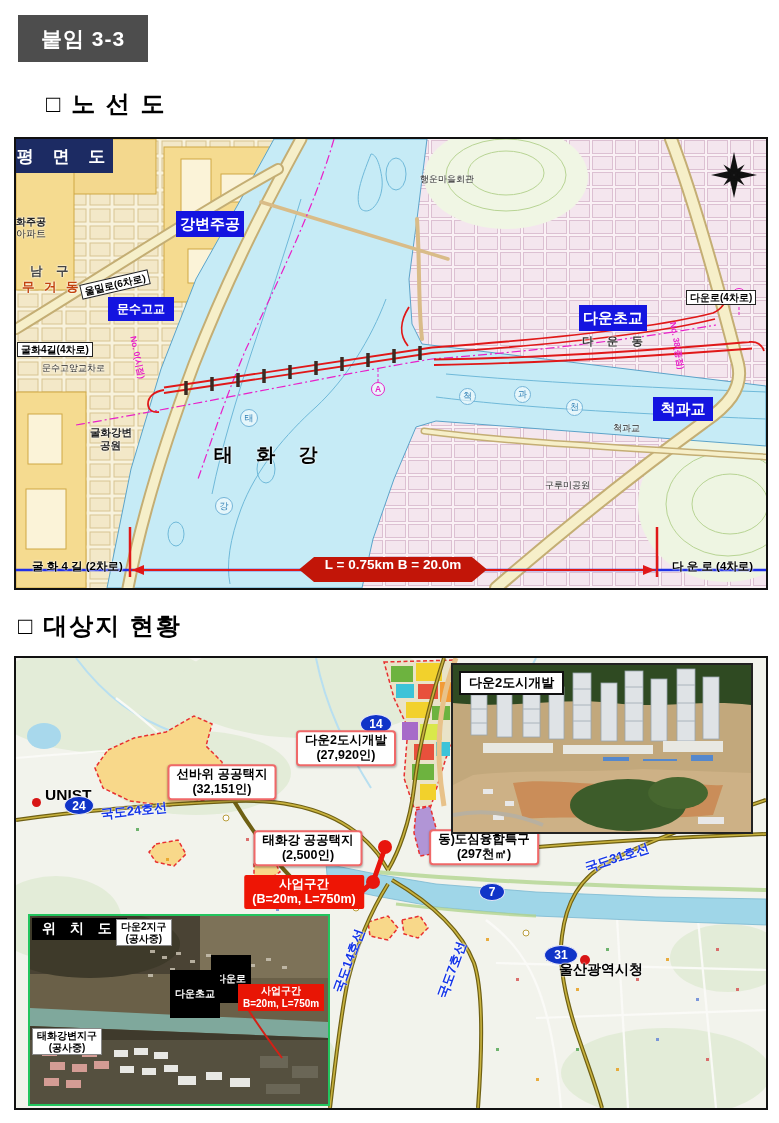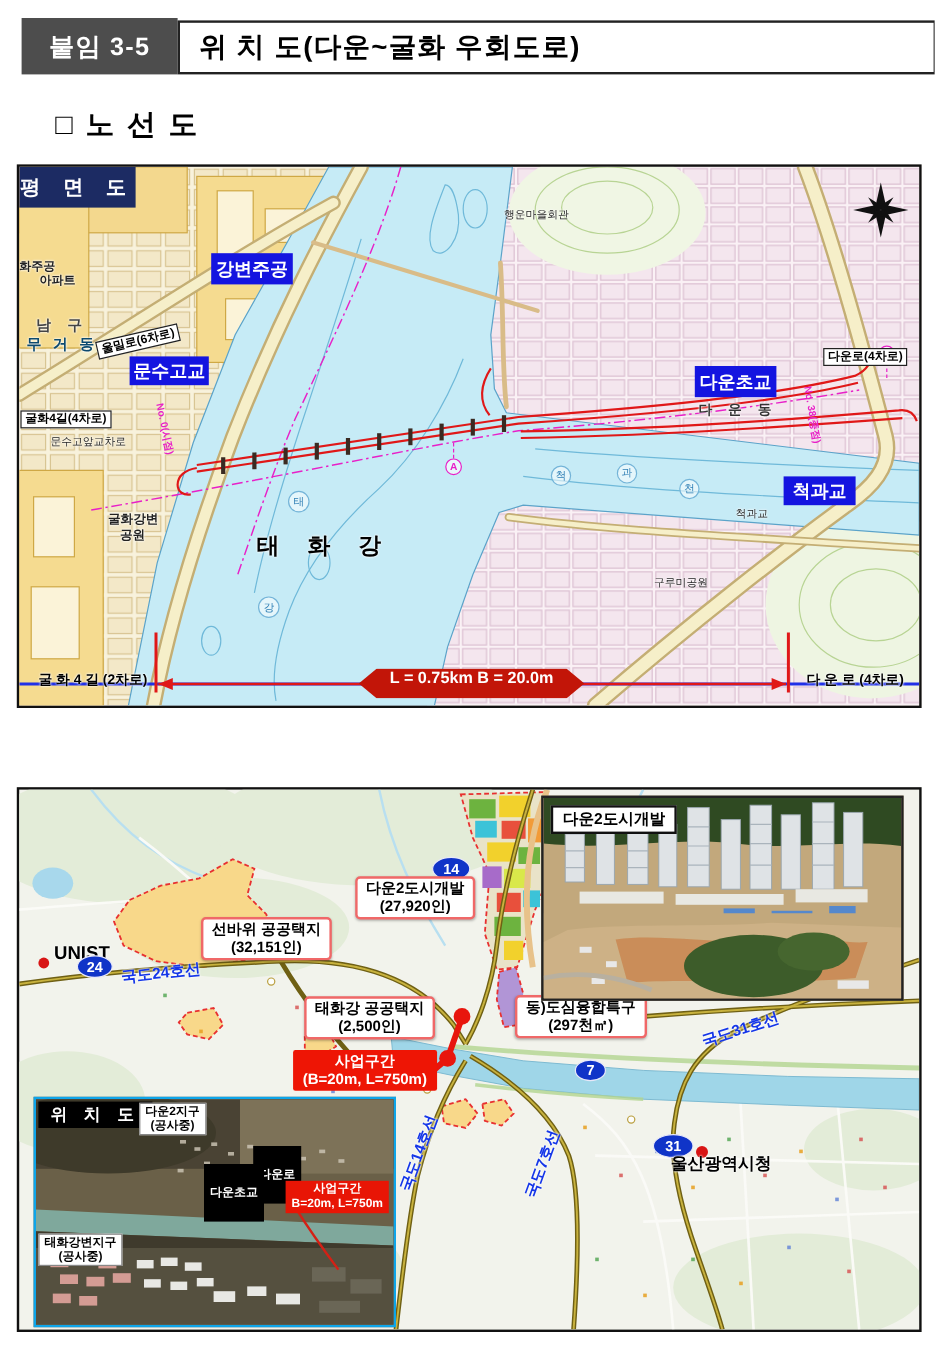--- a/index.html
+++ b/index.html
@@ -37,38 +37,37 @@
           text-shadow:0 0 2px #fff,0 0 2px #fff;}
   .zonebox{position:absolute;transform:translate(-50%,-50%);background:#fff;border:2px solid #f06868;border-radius:4px;
            padding:1px 7px;text-align:center;font-weight:bold;font-size:12.5px;line-height:1.18;color:#000;white-space:nowrap;
            box-shadow:0 1px 2px rgba(0,0,0,.25);}
   .projbox{position:absolute;transform:translate(-50%,-50%);background:#ee1505;color:#fff;border-radius:2px;
            padding:2px 8px;text-align:center;font-weight:bold;font-size:12.5px;line-height:1.2;white-space:nowrap;}
   .reddot{position:absolute;background:#d81515;border-radius:50%;}
   .plainbold{position:absolute;color:#000;font-weight:bold;white-space:nowrap;text-shadow:0 0 2px #fff,0 0 2px #fff;}
   
   .photo-inset{position:absolute;left:435px;top:5px;width:298px;height:167px;border:2px solid #222;overflow:hidden;background:#b8a47e;}
-  .loc-inset{position:absolute;left:12px;top:256px;width:298px;height:188px;border:2px solid #0ea5e9;overflow:hidden;background:#6a6048;}
+  .loc-inset{position:absolute;left:12px;top:256px;width:298px;height:188px;border:2px solid #22c55e;overflow:hidden;background:#6a6048;}
   .inset-title{position:absolute;left:6px;top:6px;background:#fff;border:2px solid #111;color:#000;
                font-size:13px;font-weight:bold;padding:1px 8px;white-space:nowrap;}
   .loc-title{position:absolute;left:2px;top:2px;background:#000;color:#fff;font-size:14px;font-weight:bold;
              letter-spacing:5px;padding:2px 10px;white-space:nowrap;}
   .wbox{position:absolute;background:#fff;border:1px solid #888;color:#000;font-size:10px;font-weight:bold;
         text-align:center;line-height:1.15;padding:1px 4px;white-space:nowrap;}
   .kchip{position:absolute;background:#000;color:#fff;font-size:10px;font-weight:bold;padding:17px 5px;white-space:nowrap;}
   .rbox{position:absolute;background:#e81505;color:#fff;font-size:10px;font-weight:bold;text-align:center;
         line-height:1.25;padding:1px 5px;white-space:nowrap;}
 </style>
 </head>
 <body>
 
 <div class="page">
 
-  <div class="hdr-tag">붙임 3-5</div>
-  <div class="hdr-title">위 치 도(다운~굴화 우회도로)</div>
+  <div class="hdr-tag">붙임 3-3</div>
 
   <div class="sec-head" style="left:14px;top:88px;padding-left:32px;">□ 노 선 도</div>
 
   <div class="map1">
     <svg class="bg" width="750" height="449" viewBox="0 0 750 449">
       <defs>
         <pattern id="pb" width="23" height="16" patternUnits="userSpaceOnUse">
           <rect width="23" height="16" fill="#faf1f5"></rect>
           <rect x="1.5" y="1.5" width="20" height="13" fill="#f4e6ee" stroke="#dcc0d2" stroke-width="1"></rect>
         </pattern>
@@ -178,32 +177,32 @@
           <polygon points="-15,0 -3.5,-2.6 0,0 -3.5,2.6"></polygon>
             <polygon points="15,0 3.5,-2.6 0,0 3.5,2.6"></polygon>
         </g>
         <circle r="4.5" fill="none" stroke="#111" stroke-width="1.5"></circle>
       </g>
     </svg>
 
     <div class="viewlabel">평 면 도</div>
 
     <div class="bchip" style="left:160px;top:72px;width:68px;height:26px;font-size:15px;">강변주공</div>
-    <div class="bchip" style="left:92px;top:158px;width:66px;height:24px;font-size:15px;">문수고교</div>
+    <div class="bchip" style="left:92px;top:158px;width:66px;height:24px;font-size:12px;">문수고교</div>
     <div class="bchip" style="left:563px;top:166px;width:68px;height:26px;font-size:15px;">다운초교</div>
     <div class="bchip" style="left:637px;top:258px;width:60px;height:24px;font-size:15px;">척과교</div>
 
     <div class="wchip" style="left:64px;top:138px;transform:rotate(-13deg);">울밀로(6차로)</div>
     <div class="wchip" style="left:1px;top:203px;">굴화4길(4차로)</div>
     <div class="wchip" style="left:670px;top:151px;">다운로(4차로)</div>
 
     <div class="stext" style="left:0px;top:76px;font-size:10px;font-weight:bold;">화주공</div>
-    <div class="stext" style="left:0px;top:88px;font-size:10px;font-weight:bold;padding-left:17px;">아파트</div>
+    <div class="stext" style="left:0px;top:88px;font-size:10px;font-weight:normal;">아파트</div>
     <div class="stext" style="left:14px;top:124px;font-size:12.5px;font-weight:bold;letter-spacing:5px;color:#444;">남 구</div>
-    <div class="stext" style="left:6px;top:140px;font-size:12.5px;font-weight:bold;letter-spacing:3px;color:#0c4a6e;">무 거 동</div>
+    <div class="stext" style="left:6px;top:140px;font-size:12.5px;font-weight:bold;letter-spacing:3px;color:#c2410c;">무 거 동</div>
     <div class="stext" style="left:26px;top:223px;">문수고앞교차로</div>
     <div class="stext" style="left:74px;top:287px;font-size:10.5px;font-weight:bold;">굴화강변</div>
     <div class="stext" style="left:84px;top:300px;font-size:10.5px;font-weight:bold;">공원</div>
     <div class="stext" style="left:198px;top:303px;font-size:19px;font-weight:bold;letter-spacing:9px;color:#000;">태 화 강</div>
     <div class="stext" style="left:566px;top:195px;font-size:11.5px;font-weight:bold;letter-spacing:5px;color:#333;">다 운 동</div>
     <div class="stext" style="left:404px;top:34px;">행운마을회관</div>
     <div class="stext" style="left:529px;top:340px;">구루미공원</div>
     <div class="stext" style="left:597px;top:283px;">척과교</div>
 
     <div class="cchar" style="left:443px;top:249px;">척</div>
@@ -215,20 +214,21 @@
     <div class="mstation" style="left:122px;top:196px;transform:rotate(78deg);">No. 0(시점)</div>
     <div class="mstation" style="left:662px;top:182px;transform:rotate(80deg);">No. 38(종점)</div>
 
     <div class="dimtext" style="left:16px;top:420px;">굴 화 4 길 (2차로)</div>
     <div class="dimtext" style="left:656px;top:420px;">다 운 로 (4차로)</div>
     <div class="dimbadge">
       <span>L = 0.75km B = 20.0m</span>
     </div>
   </div>
 
+  <div class="sec-head" style="left:18px;top:610px;">□ 대상지 현황</div>
 
   <div class="map2">
     <svg class="bg" width="750" height="450" viewBox="0 0 750 450">
 
       <g fill="#e3ecd8">
         <ellipse cx="90" cy="40" rx="120" ry="55"></ellipse>
           <ellipse cx="290" cy="30" rx="130" ry="50"></ellipse>
         <ellipse cx="180" cy="115" rx="95" ry="42"></ellipse>
           <ellipse cx="560" cy="50" rx="90" ry="45"></ellipse>
         <ellipse cx="40" cy="260" rx="65" ry="42"></ellipse>

